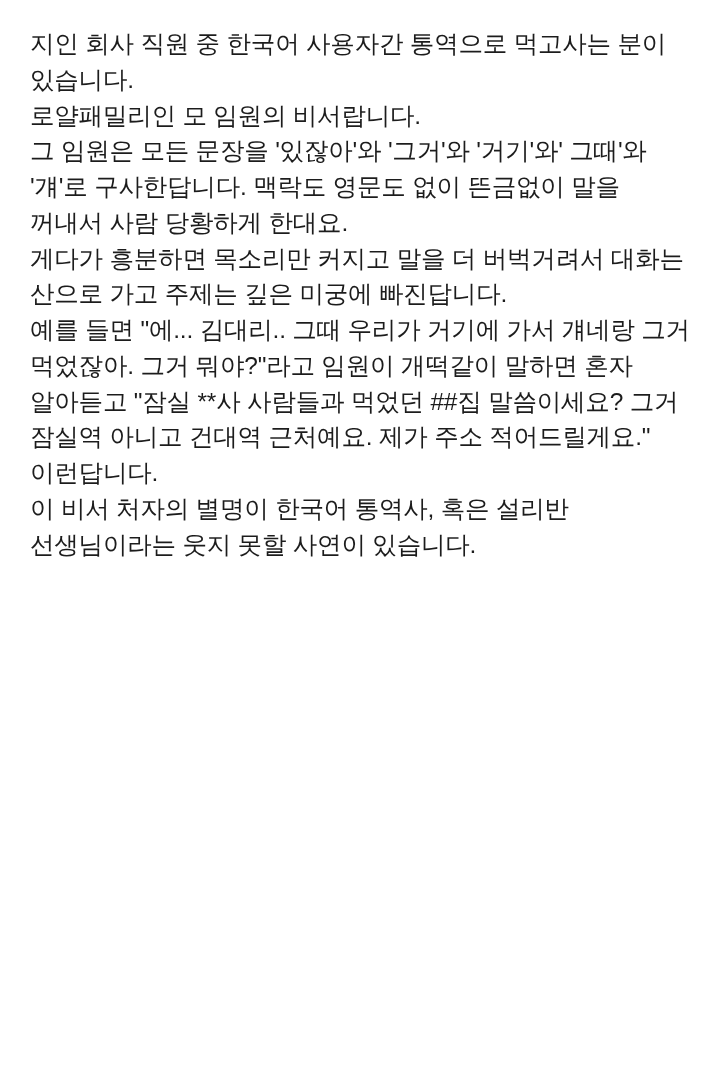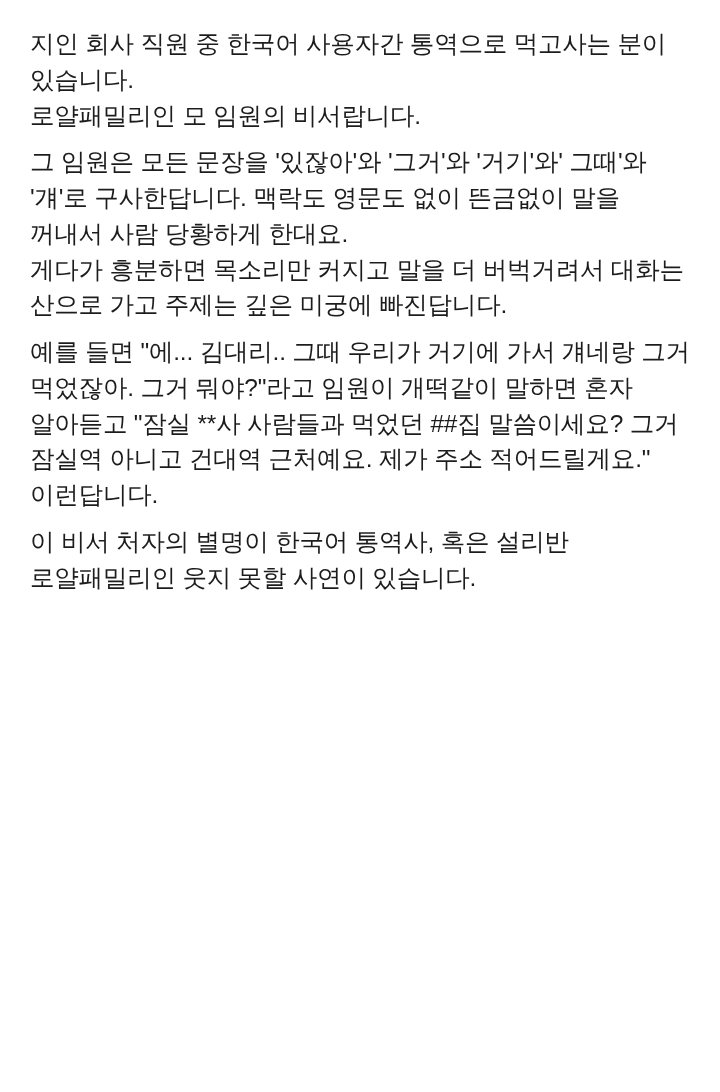--- a/index.html
+++ b/index.html
@@ -26,29 +26,29 @@
     line-height: 1.46;
     letter-spacing: -0.2px;
     color: #1c1c1c;
     word-break: keep-all;
     white-space: normal;
   }
   .para {
     margin: 0;
   }
   .para + .para {
-    margin-top: 11px;
+    margin-top: 0px;
   }
   .para-gap {
     margin-top: 33px;
   }
 </style>
 </head>
 <body>
 
 <div class="page">
   <div class="doc-body">
     <p class="para">지인 회사 직원 중 한국어 사용자간 통역으로 먹고사는 분이 있습니다.<br>로얄패밀리인 모 임원의 비서랍니다.</p>
     <p class="para para-gap">그 임원은 모든 문장을 '있잖아'와 '그거'와 '거기'와' 그때'와 '걔'로 구사한답니다. 맥락도 영문도 없이 뜬금없이 말을 꺼내서 사람 당황하게 한대요.<br>게다가 흥분하면 목소리만 커지고 말을 더 버벅거려서 대화는 산으로 가고 주제는 깊은 미궁에 빠진답니다.</p>
     <p class="para para-gap">예를 들면 "에... 김대리..  그때 우리가 거기에 가서 걔네랑 그거 먹었잖아. 그거 뭐야?"라고 임원이 개떡같이 말하면 혼자 알아듣고 "잠실 **사 사람들과 먹었던 ##집 말씀이세요? 그거 잠실역 아니고 건대역 근처예요. 제가 주소 적어드릴게요." 이런답니다.</p>
-    <p class="para para-gap">이 비서 처자의 별명이 한국어 통역사, 혹은 설리반 로얄패밀리인 웃지 못할 사연이 있습니다.</p>
+    <p class="para para-gap">이 비서 처자의 별명이 한국어 통역사, 혹은 설리반 선생님이라는 웃지 못할 사연이 있습니다.</p>
   </div>
 </div>
 
 </body></html>

